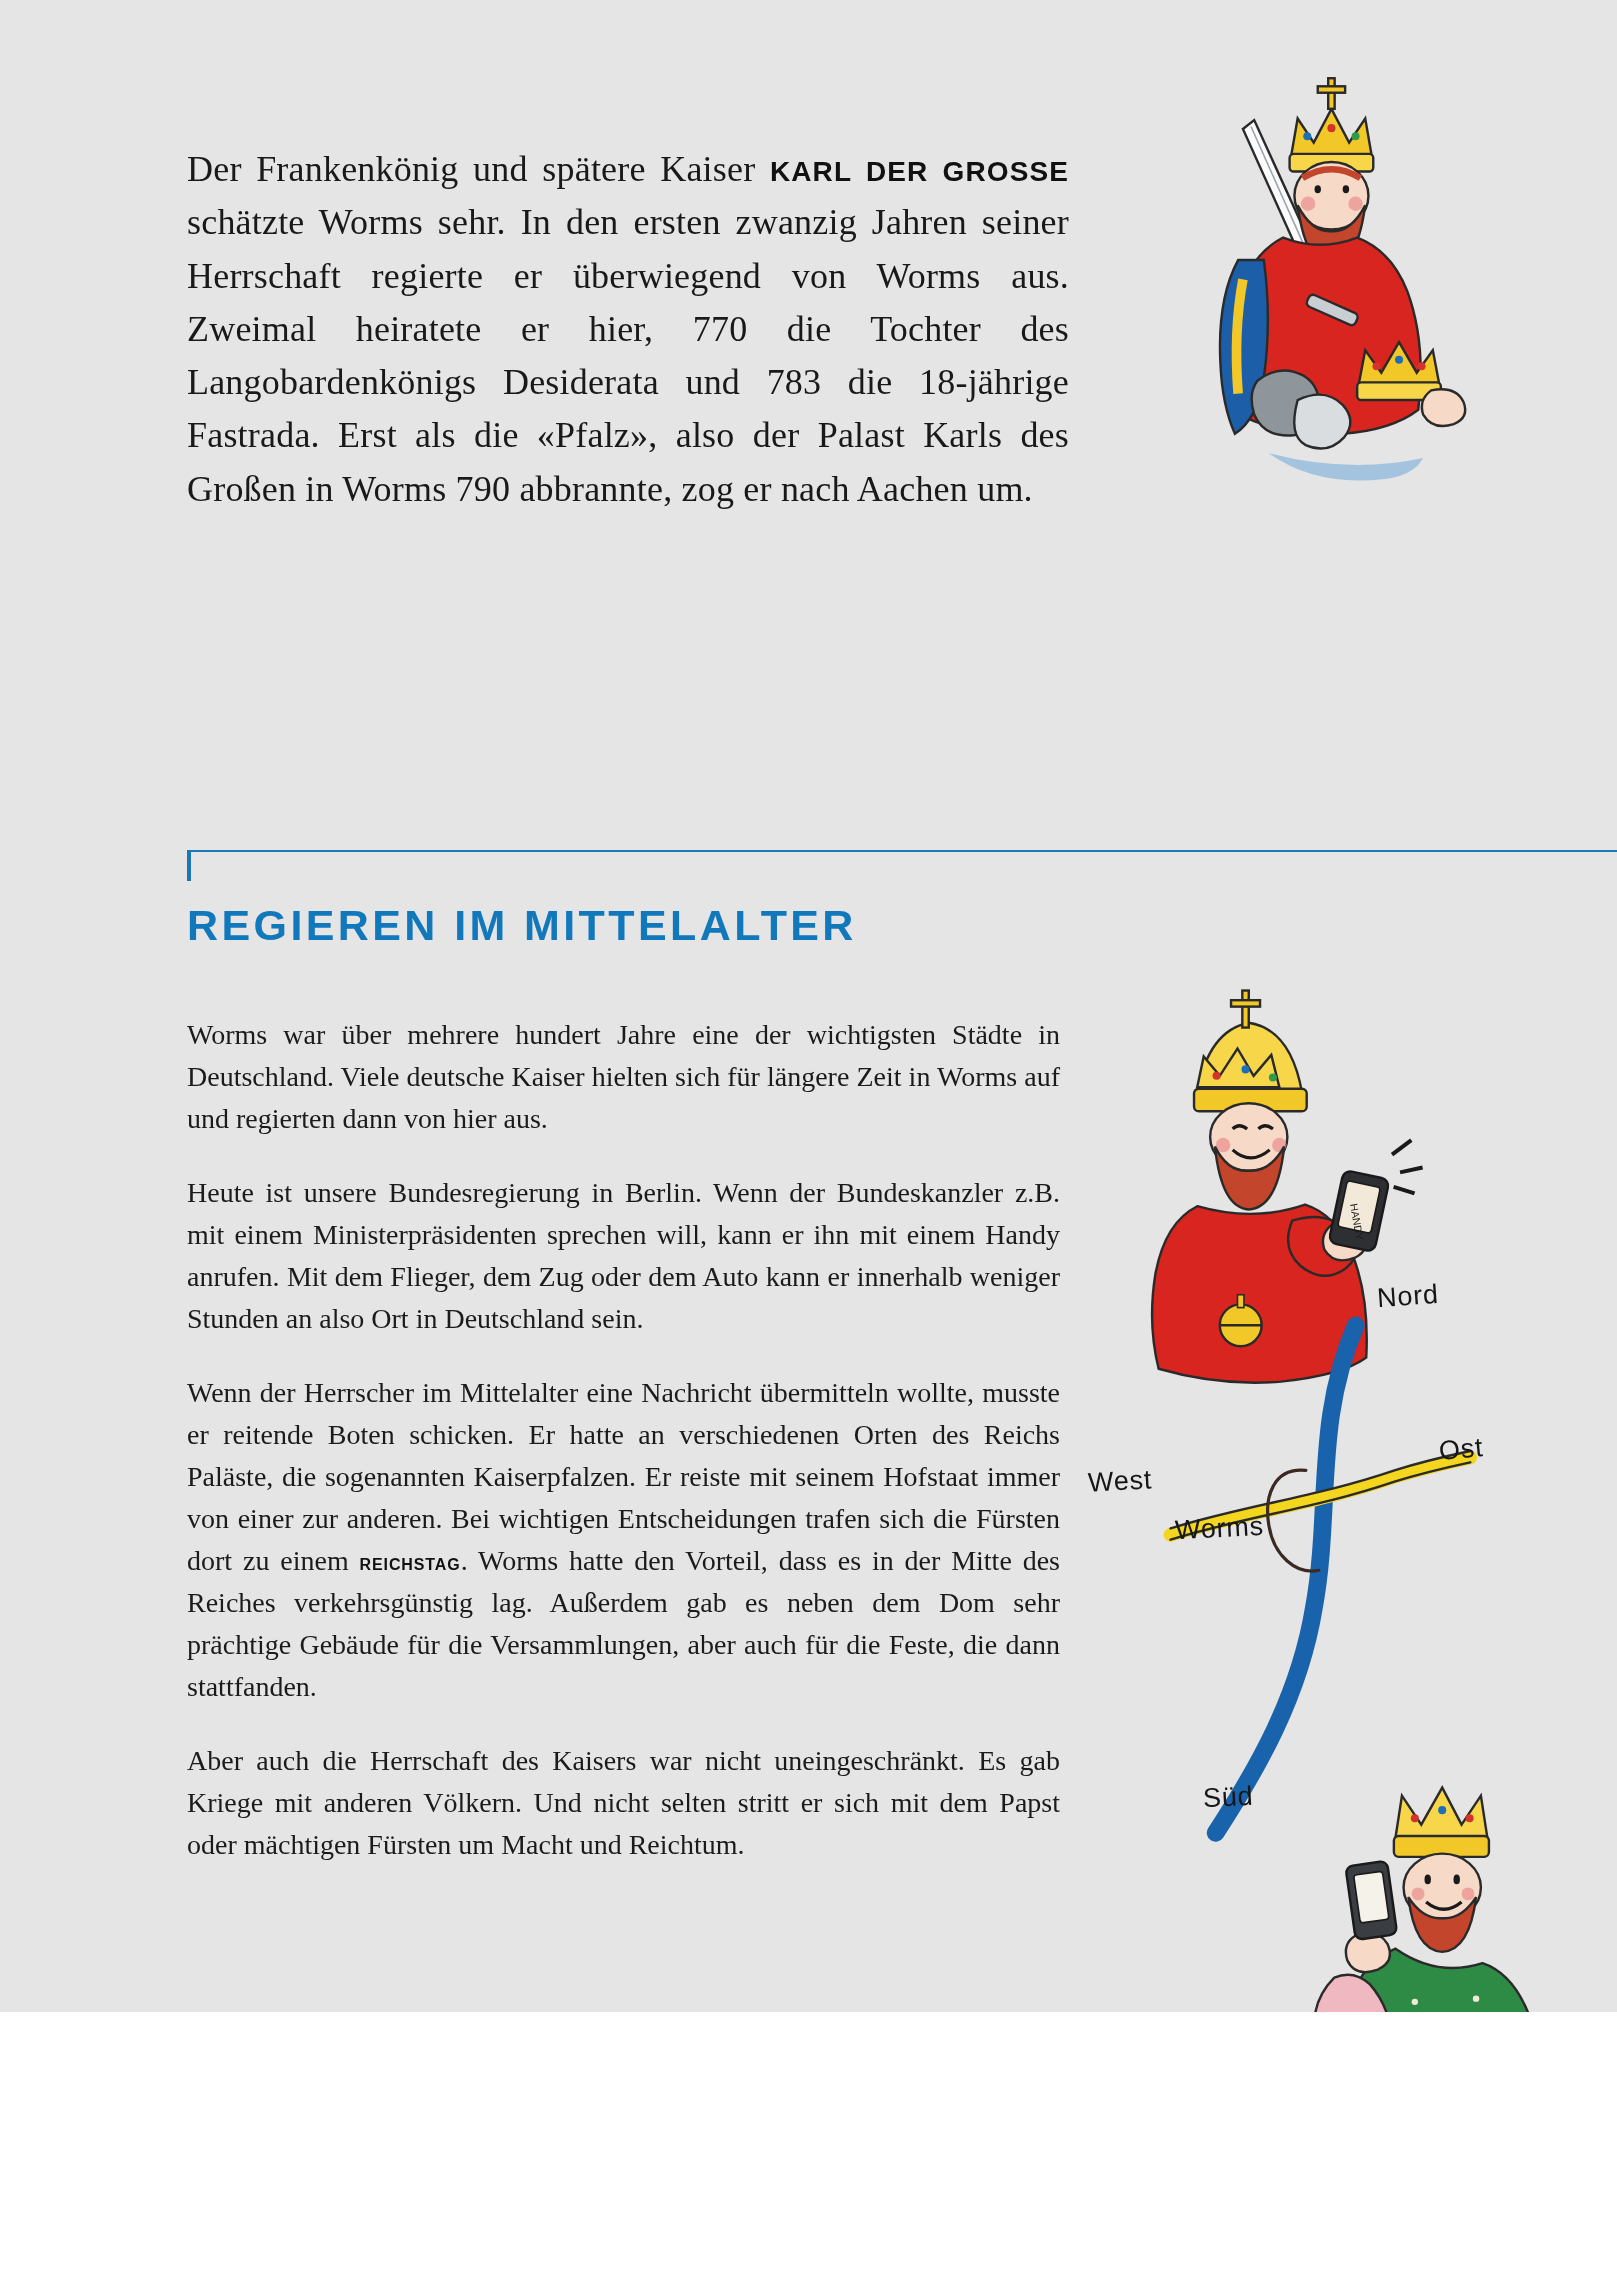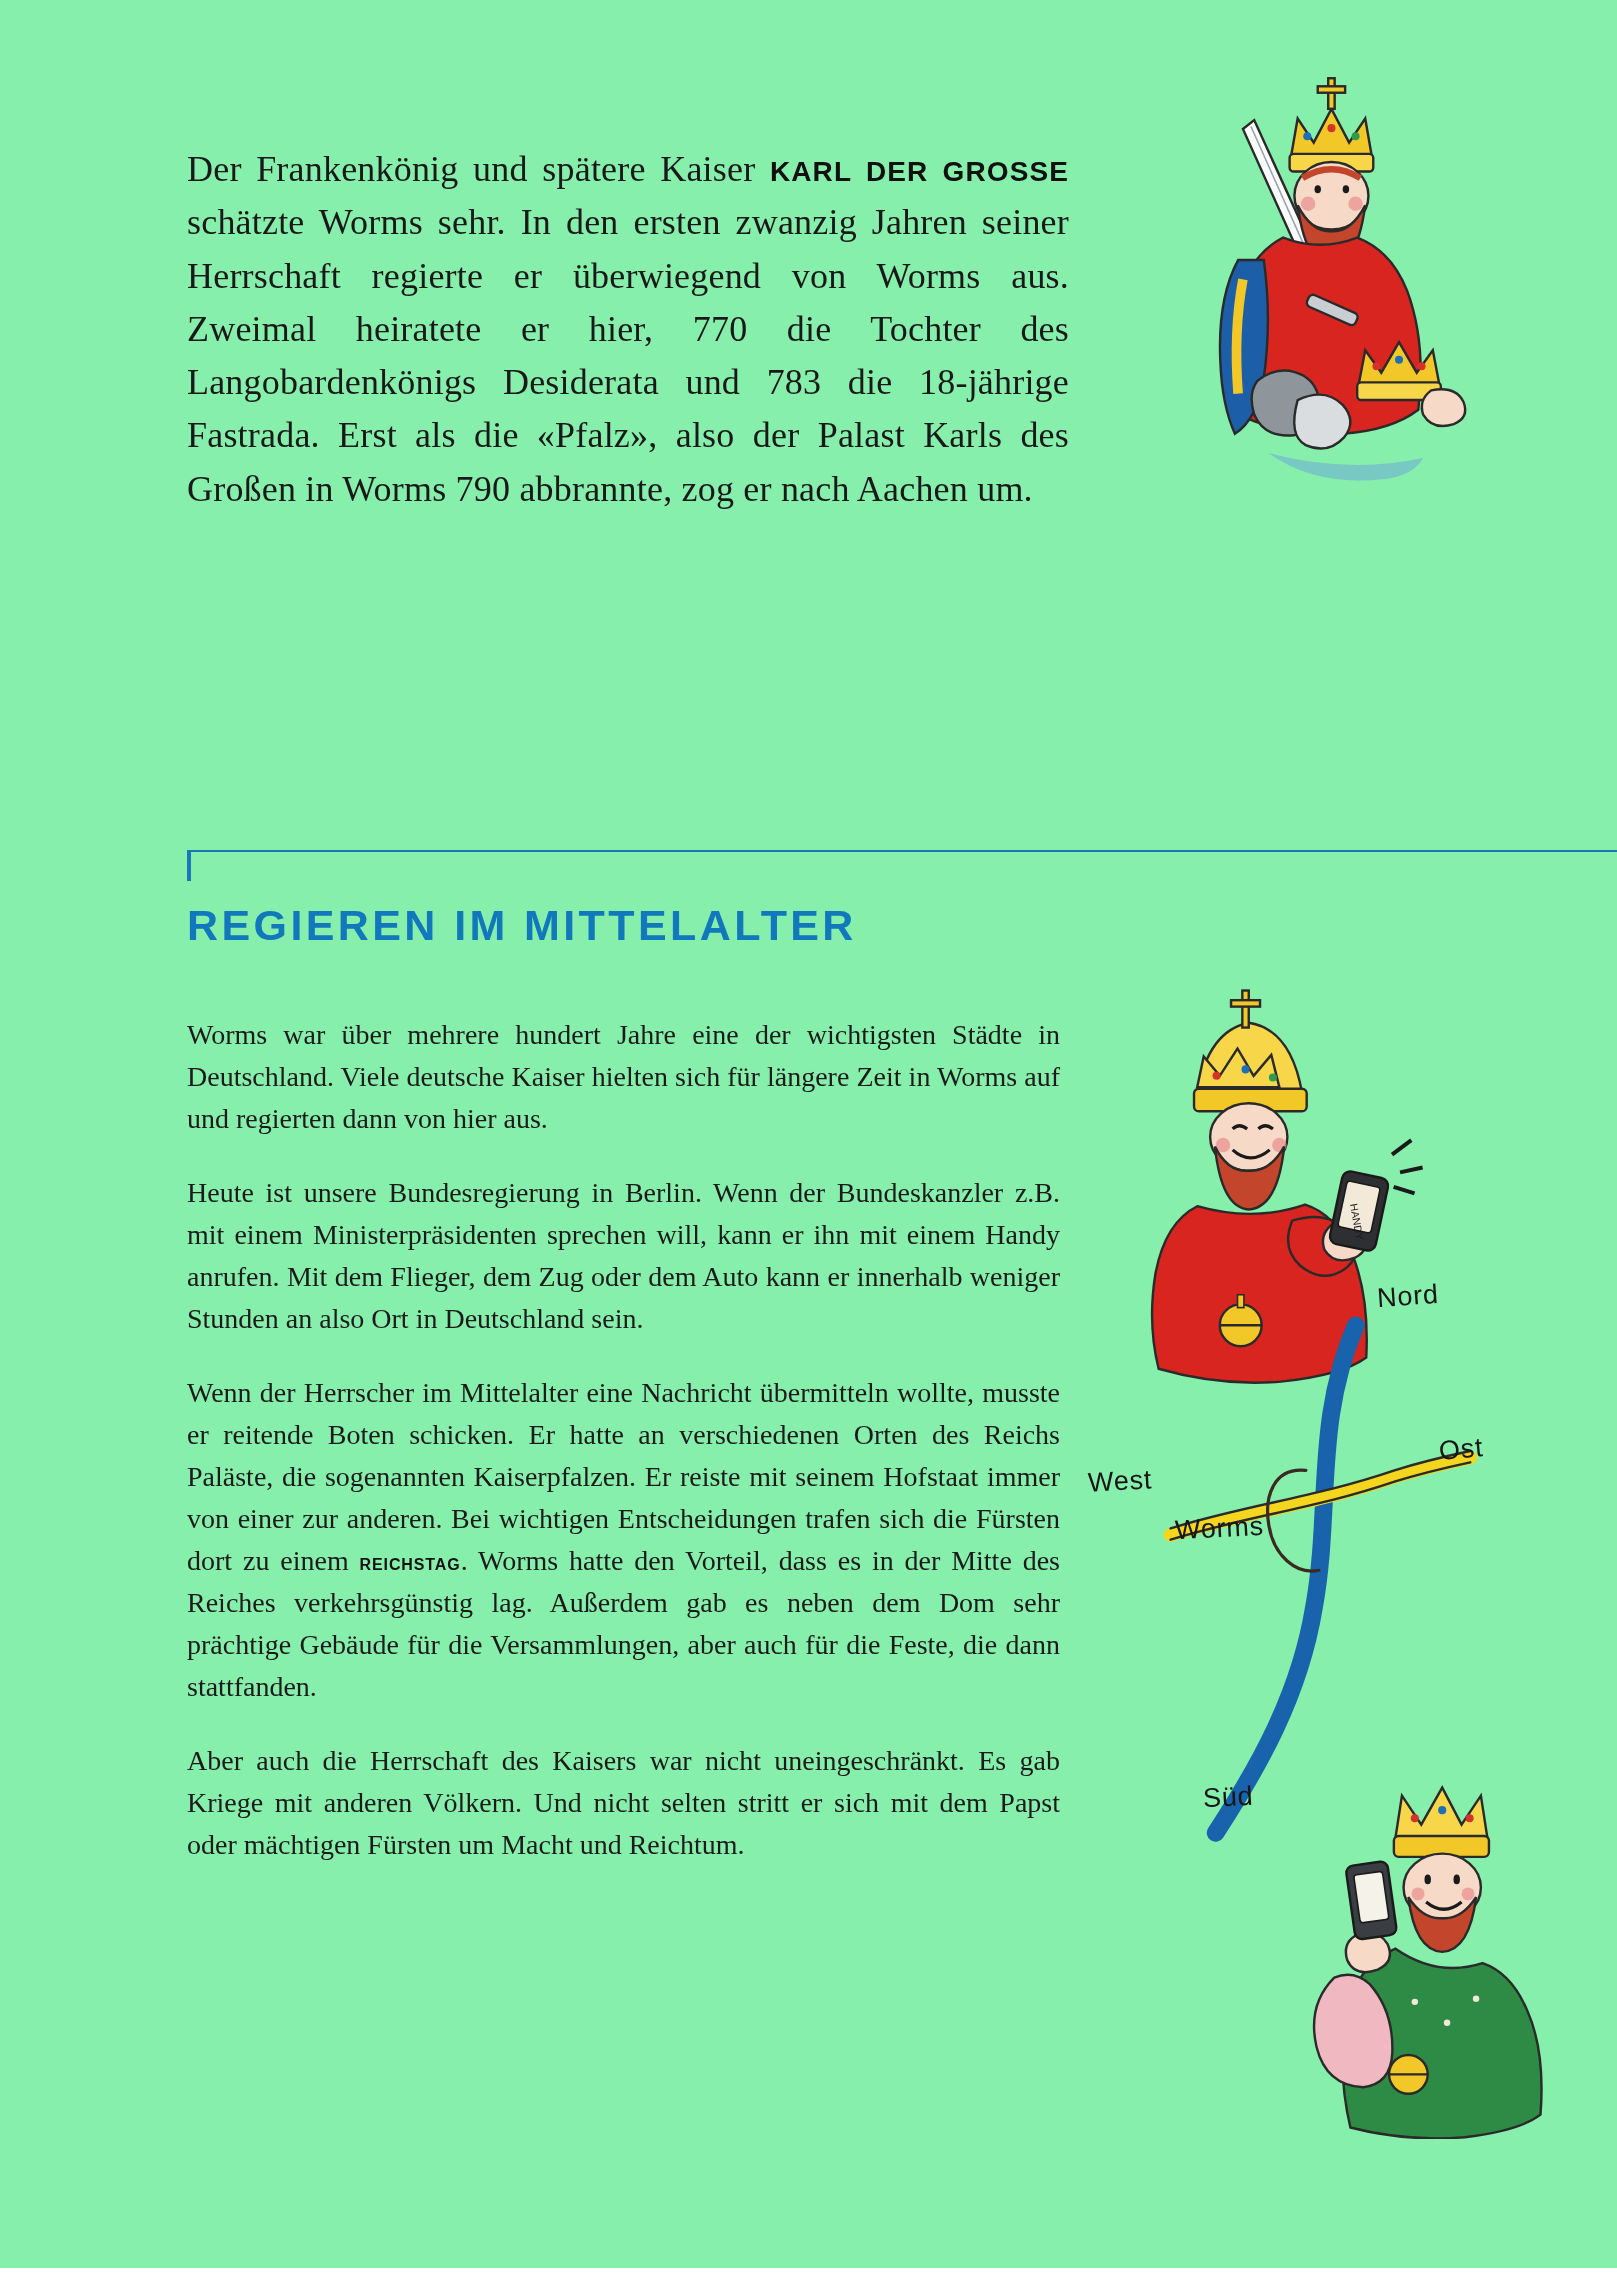--- a/index.html
+++ b/index.html
@@ -3,22 +3,22 @@
 <meta charset="utf-8">
 <style>
   html, body {
     margin: 0;
     padding: 0;
     background: #ffffff;
   }
   .page {
     position: relative;
     width: 1618px;
-    height: 2268px;
-    background: #86efac;
+    height: 2012px;
+    background: #e5e5e5;
     font-family: "Liberation Serif", serif;
     overflow: hidden;
   }
 
   
   .intro {
     position: absolute;
     left: 187px;
     top: 143px;
     width: 882px;

